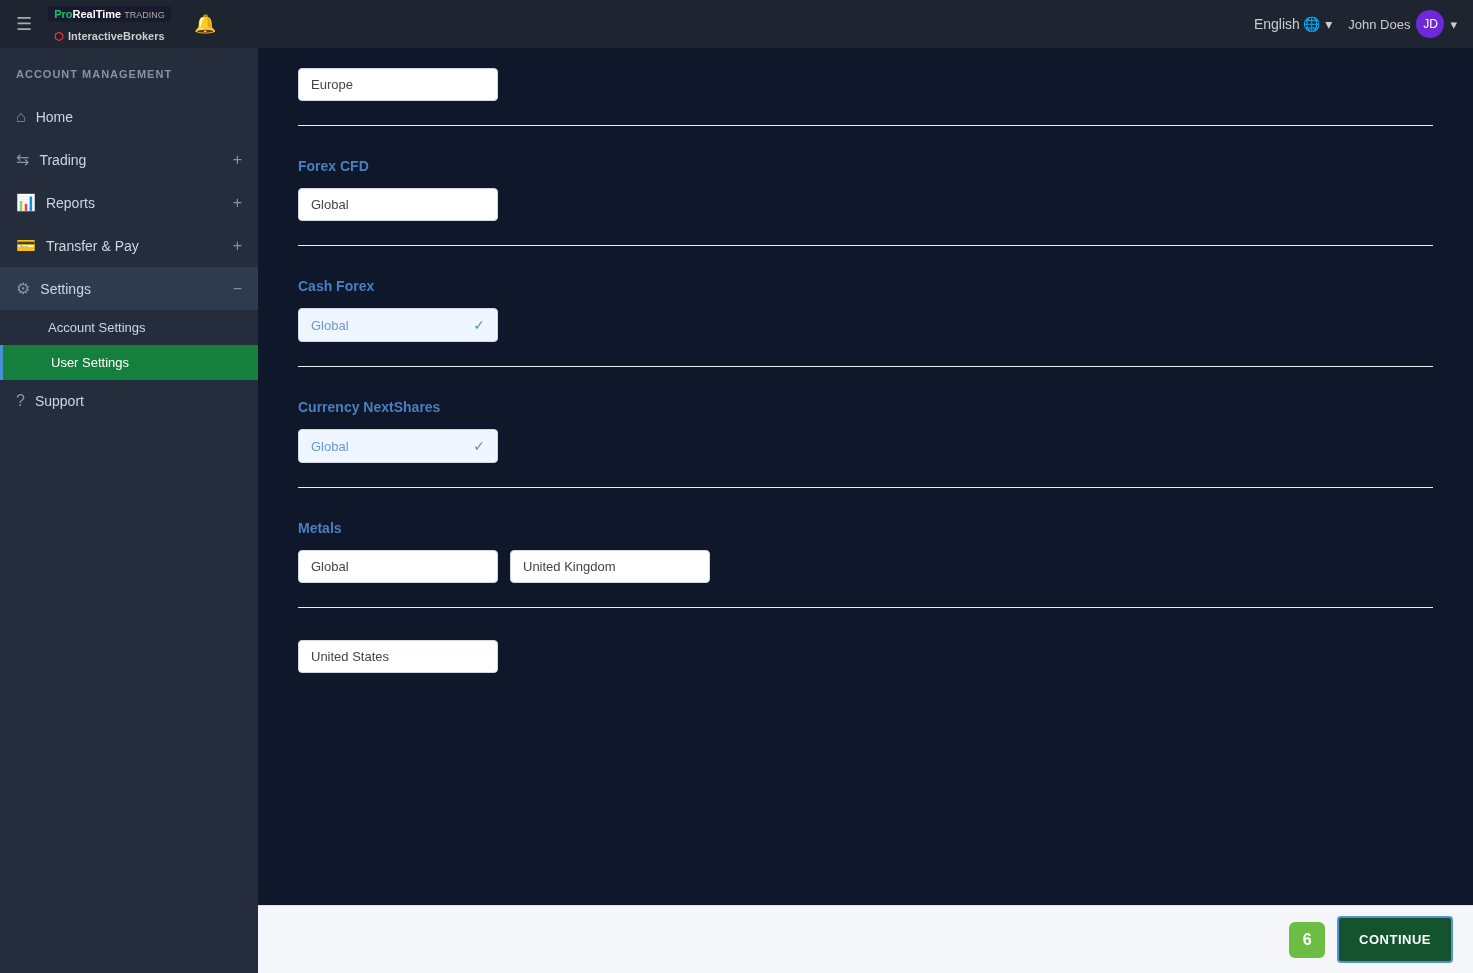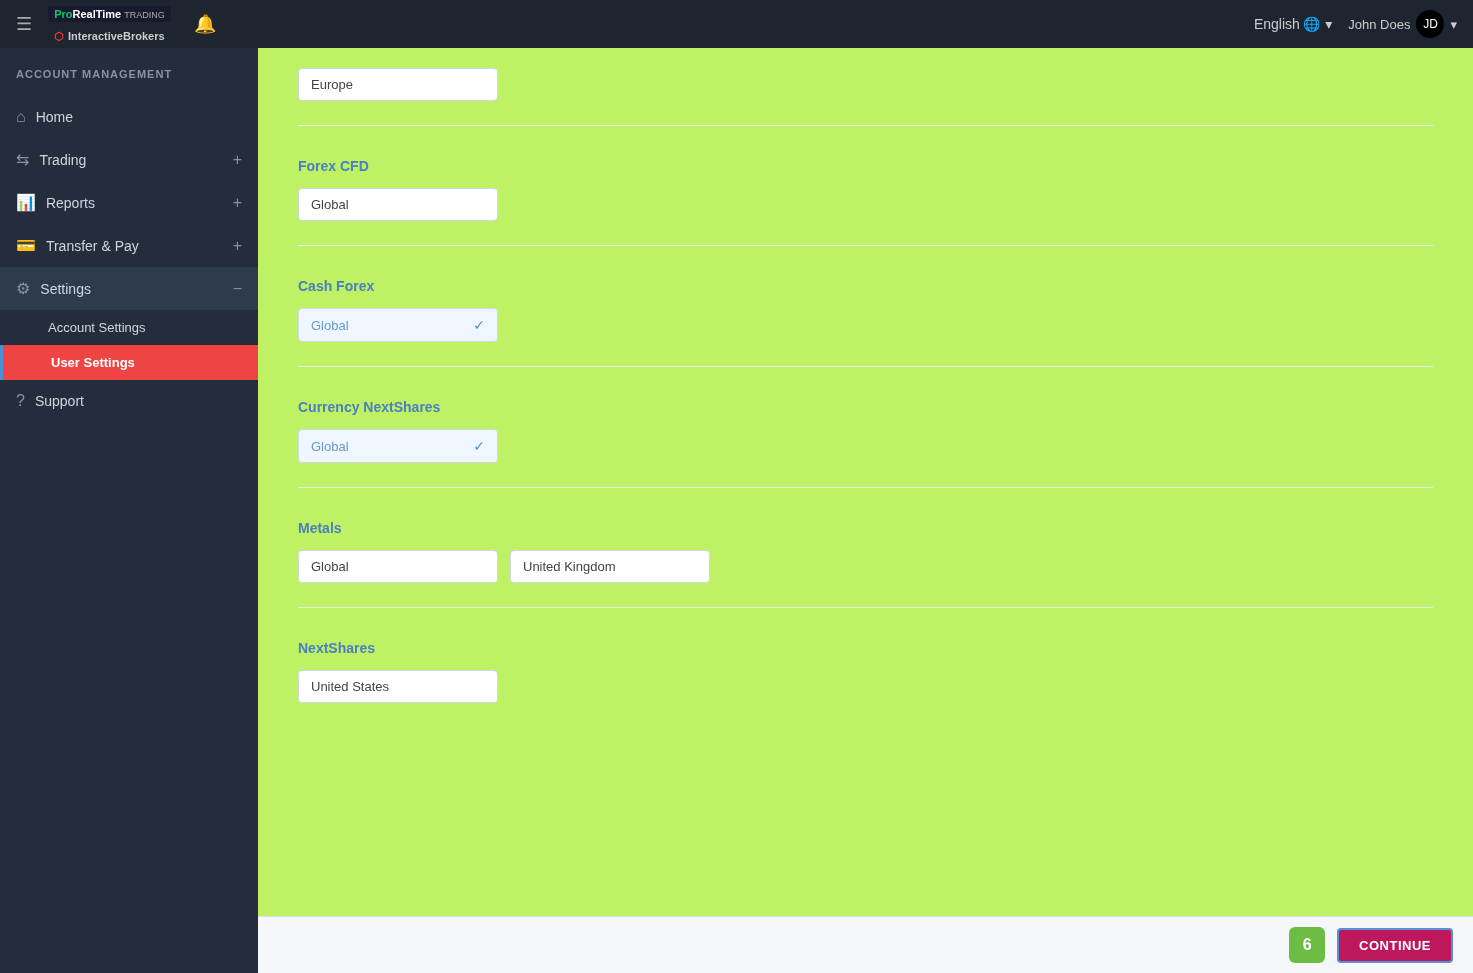--- a/index.html
+++ b/index.html
@@ -58,21 +58,21 @@
       font-size: 13px;
       display: flex;
       align-items: center;
       gap: 6px;
       cursor: pointer;
     }
     .user-avatar {
       width: 28px;
       height: 28px;
       border-radius: 50%;
-      background: #000000;
+      background: #6d28d9;
       display: flex;
       align-items: center;
       justify-content: center;
       color: #fff;
       font-size: 12px;
     }
 
     
     .main-layout {
       display: flex;
@@ -120,31 +120,31 @@
 
     
     .sidebar-subitem {
       padding: 10px 16px 10px 48px;
       font-size: 13px;
       color: #cdd5e0;
       cursor: pointer;
       transition: background 0.2s;
     }
     .sidebar-subitem.active-sub {
-      background: #ef4444;
+      background: #15803d;
       color: #ffffff;
-      font-weight: bold;
+      font-weight: normal;
       border-left: 3px solid #4a90d9;
     }
 
     
     .content-area {
       flex: 1;
       overflow-y: auto;
-      background: #bef264;
+      background: #0f172a;
       display: flex;
       flex-direction: column;
     }
 
     .content-body {
       flex: 1;
       padding: 20px 40px 40px;
       overflow-y: auto;
     }
 
@@ -214,25 +214,25 @@
       font-weight: bold;
       width: 36px;
       height: 36px;
       border-radius: 6px;
       display: flex;
       align-items: center;
       justify-content: center;
     }
 
     .continue-btn {
-      background: #be185d;
+      background: #14532d;
       color: #fff;
       border: 2px solid #5590d9;
       border-radius: 4px;
-      padding: 8px 20px;
+      padding: 14px 20px;
       font-size: 13px;
       font-weight: bold;
       cursor: pointer;
       letter-spacing: 0.5px;
     }
   </style>
 </head>
 <body>
 
 <div class="topbar">
@@ -370,21 +370,20 @@
             <div class="field-box">
               <span>Global</span>
             </div>
             <div class="field-box">
               <span>United Kingdom</span>
             </div>
           </div>
         </div>
 
         <div class="section" style="border-bottom:none;">
-          <div class="section-title">NextShares</div>
           <div class="field-row">
             <div class="field-box">
               <span>United States</span>
             </div>
           </div>
         </div>
 
       </div>
     </div>
 

